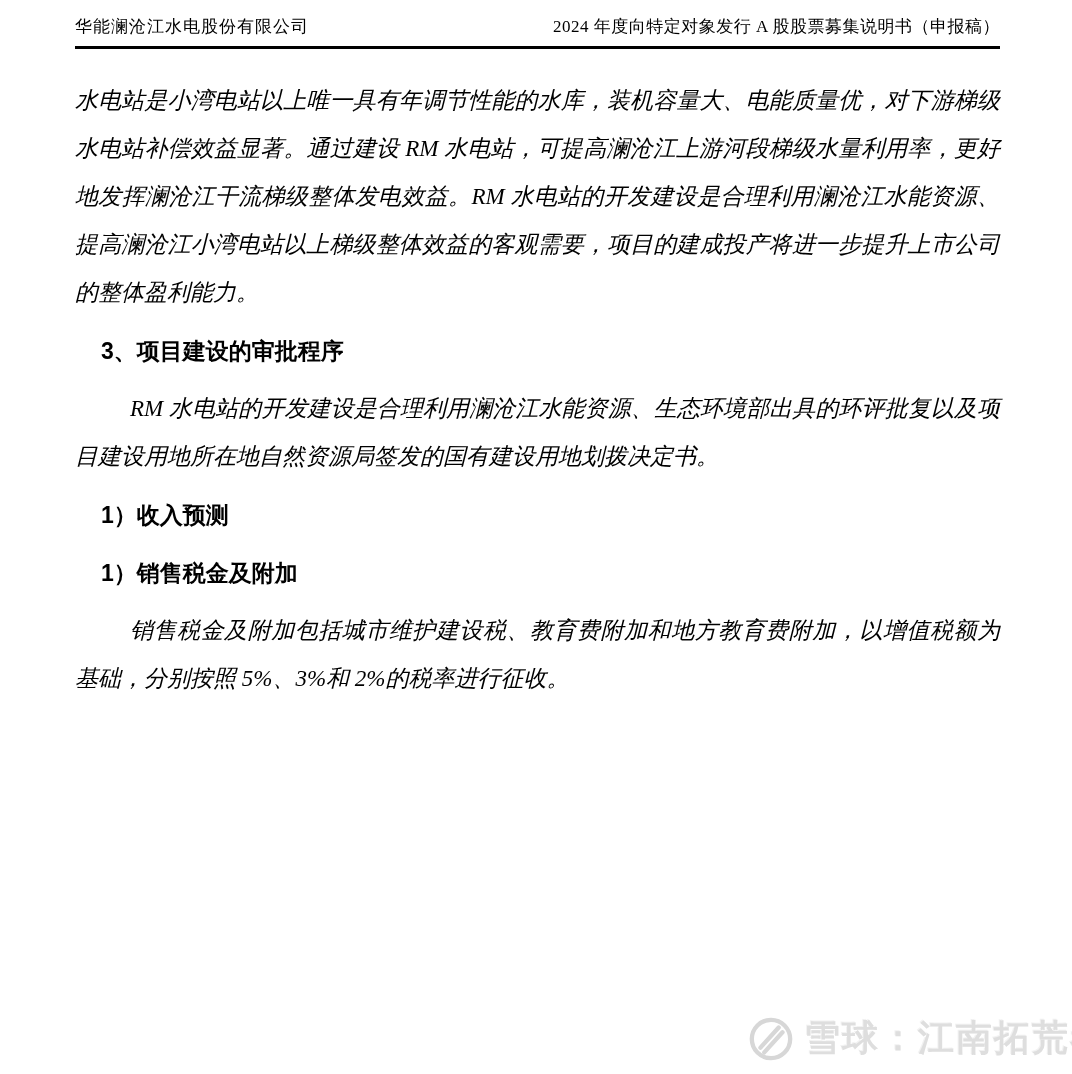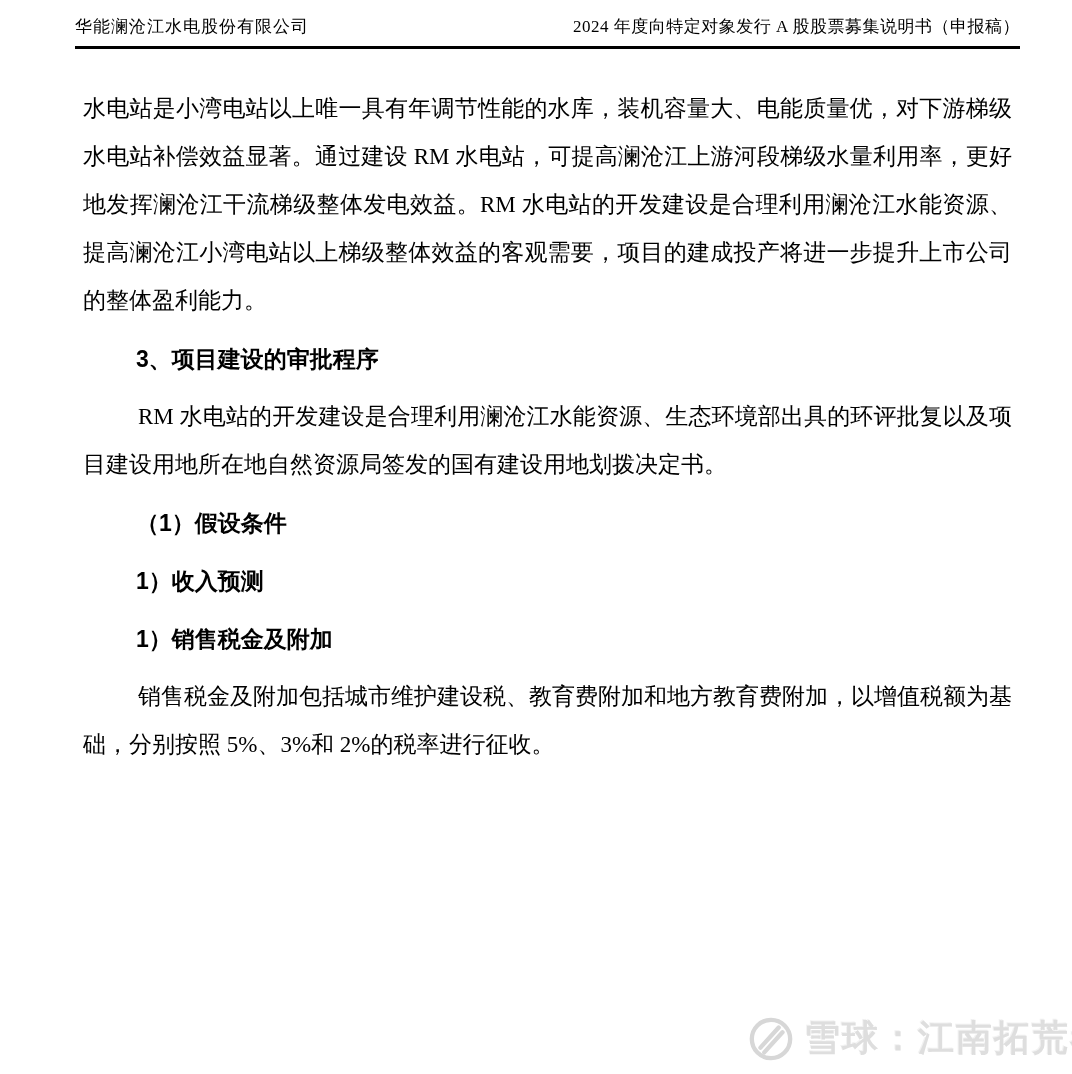--- a/index.html
+++ b/index.html
@@ -13,53 +13,54 @@
     position: relative;
     overflow: hidden;
     font-family: "Liberation Serif", "DejaVu Serif", serif;
     color: #000000;
   }
   .page {
     position: relative;
     width: 1072px;
     height: 1074px;
     box-sizing: border-box;
-    padding: 16px 52px 0 75px;
+    padding: 16px 72px 0 75px;
   }
   
   .page-header {
     display: flex;
     justify-content: space-between;
     align-items: flex-end;
     font-size: 17px;
     line-height: 21px;
     padding-bottom: 9px;
     border-bottom: 3px solid #000000;
   }
   .page-header .left  { letter-spacing: 1px; }
   .page-header .right { letter-spacing: 0.5px; }
   
   .doc-body {
     padding-top: 28px;
     font-size: 23px;
     line-height: 48px;
   }
   .doc-body p {
-    margin: 8px;
+    margin: 0;
     text-align: justify;
+    font-style: italic;
   }
   .doc-body p.indent {
     text-indent: 55px;
   }
   .doc-heading {
     font-family: "Liberation Sans", "DejaVu Sans", sans-serif;
     font-weight: bold;
     font-size: 23px;
     line-height: 48px;
-    margin: 10px 0 10px 61px;
+    margin: 10px 0 10px 26px;
   }
   
   .watermark {
     position: absolute;
     top: 1014px;
     left: 748px;
     display: flex;
     align-items: center;
     gap: 10px;
     pointer-events: none;
@@ -87,21 +88,20 @@
   <main class="doc-body">
 
     <p>水电站是小湾电站以上唯一具有年调节性能的水库，装机容量大、电能质量优，对下游梯级水电站补偿效益显著。通过建设 RM 水电站，可提高澜沧江上游河段梯级水量利用率，更好地发挥澜沧江干流梯级整体发电效益。RM 水电站的开发建设是合理利用澜沧江水能资源、提高澜沧江小湾电站以上梯级整体效益的客观需要，项目的建成投产将进一步提升上市公司的整体盈利能力。</p>
 
     <h3 class="doc-heading">3、项目建设的审批程序</h3>
 
     <p class="indent">RM 水电站的开发建设是合理利用澜沧江水能资源、生态环境部出具的环评批复以及项目建设用地所在地自然资源局签发的国有建设用地划拨决定书。</p>
 
 
 
-    <h4 class="doc-heading">（1）假设条件</h4>
 
     <h4 class="doc-heading">1）收入预测</h4>
 
 
     <h4 class="doc-heading">1）销售税金及附加</h4>
 
     <p class="indent">销售税金及附加包括城市维护建设税、教育费附加和地方教育费附加，以增值税额为基础，分别按照 5%、3%和 2%的税率进行征收。</p>
 
   </main>
 

